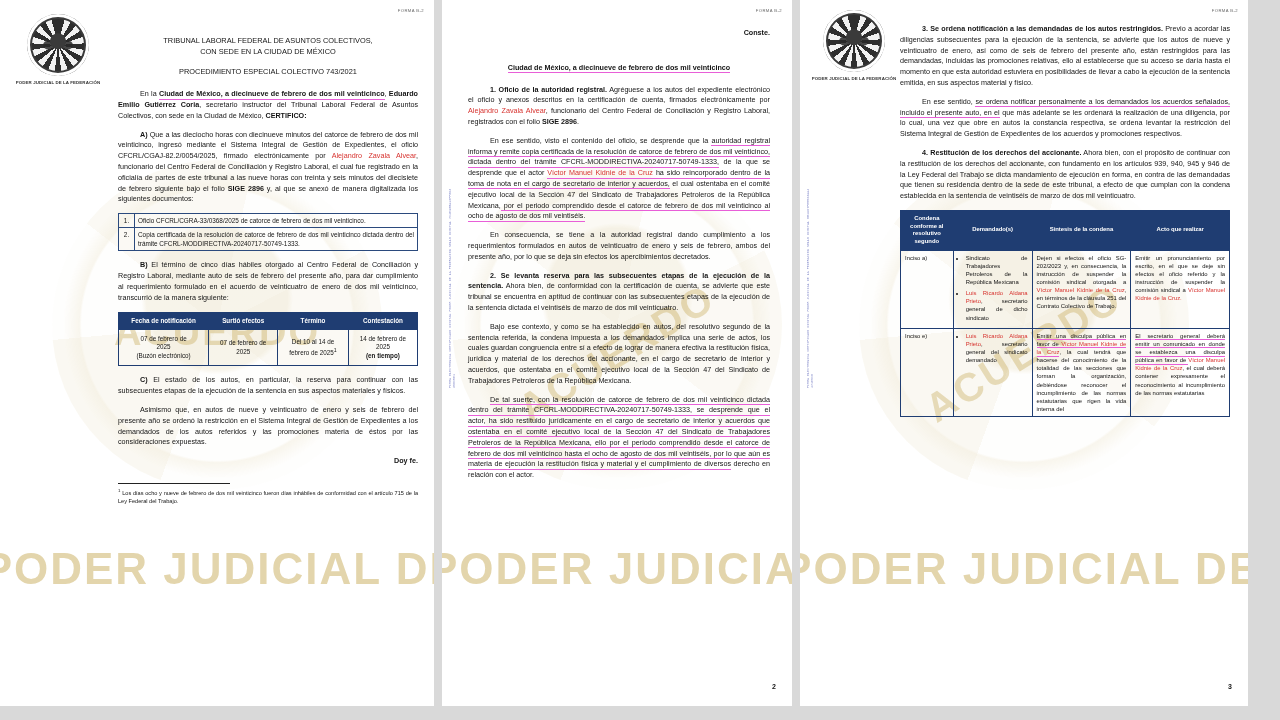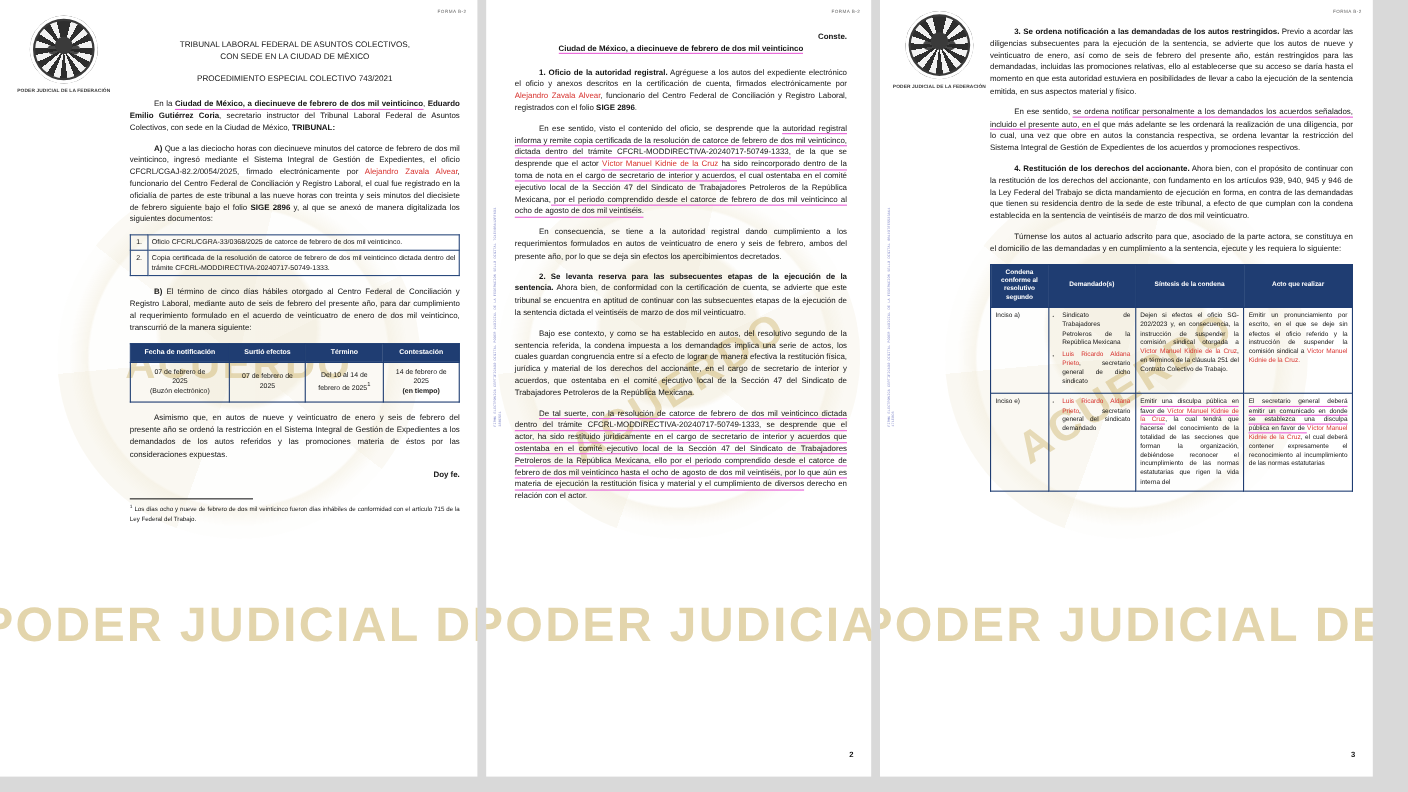--- a/index.html
+++ b/index.html
@@ -202,21 +202,21 @@
     <div class="crest-block">
       <div class="crest"></div>
       <div class="crest-sub">PODER JUDICIAL DE LA FEDERACIÓN</div>
     </div>
 
     <div class="content body1">
       <div class="tc">TRIBUNAL LABORAL FEDERAL DE ASUNTOS COLECTIVOS,</div>
       <div class="tc" style="margin-bottom:10px;text-align:center;">CON SEDE EN LA CIUDAD DE MÉXICO</div>
       <div class="tc" style="margin-bottom:11px;">PROCEDIMIENTO ESPECIAL COLECTIVO 743/2021</div>
 
-      <p class="par"><span>En la </span><b class="hlb">Ciudad de México, a diecinueve de febrero de dos mil veinticinco</b><span>, </span><b>Eduardo Emilio Gutiérrez Coria</b><span>, secretario instructor del Tribunal Laboral Federal de Asuntos Colectivos, con sede en la Ciudad de México, </span><b>TRIBUNAL:</b></p>
+      <p class="par"><span>En la </span><b class="hlb">Ciudad de México, a diecinueve de febrero de dos mil veinticinco</b><span>, </span><b>Eduardo Emilio Gutiérrez Coria</b><span>, secretario instructor del Tribunal Laboral Federal de Asuntos Colectivos, con sede en la Ciudad de México, </span><b>CERTIFICO:</b></p>
 
       <p class="par"><b>A)</b><span> Que a las dieciocho horas con diecinueve minutos del catorce de febrero de dos mil veinticinco, ingresó mediante el Sistema Integral de Gestión de Expedientes, el oficio CFCRL/CGAJ-82.2/0054/2025, firmado electrónicamente por </span><span class="red">Alejandro Zavala Alvear</span><span>, funcionario del Centro Federal de Conciliación y Registro Laboral, el cual fue registrado en la oficialía de partes de este tribunal a las nueve horas con treinta y seis minutos del diecisiete de febrero siguiente bajo el folio </span><b>SIGE 2896</b><span> y, al que se anexó de manera digitalizada los siguientes documentos:</span></p>
 
       <table class="doclist">
         <tbody>
             <tr>
           <td class="num">1.</td>
           <td>Oficio CFCRL/CGRA-33/0368/2025 de catorce de febrero de dos mil veinticinco.</td>
         </tr>
         <tr>
@@ -252,20 +252,21 @@
           </td>
           <td>
             <span>14 de febrero de</span><br>
             <span>2025</span><br>
             <b>(en tiempo)</b>
           </td>
         </tr>
       </tbody>
         </table>
 
+      <p class="par"><b>C)</b><span> El estado de los autos, en particular, la reserva para continuar con las subsecuentes etapas de la ejecución de la sentencia en sus aspectos materiales y físicos.</span></p>
 
       <p class="par">Asimismo que, en autos de nueve y veinticuatro de enero y seis de febrero del presente año se ordenó la restricción en el Sistema Integral de Gestión de Expedientes a los demandados de los autos referidos y las promociones materia de éstos por las consideraciones expuestas.</p>
 
       <p class="par right">Doy fe.</p>
 
 
       <div class="fnrule"></div>
       <div class="footnote"><sup>1</sup><span> Los días ocho y nueve de febrero de dos mil veinticinco fueron días inhábiles de conformidad con el artículo 715 de la Ley Federal del Trabajo.</span></div>
     </div>
   </div>
@@ -274,21 +275,21 @@
 
   <div class="page p2">
     <div class="wm-eagle"></div>
     <div class="wm-text low">PODER JUDICIAL DE LA FEDERACIÓN</div>
     <div class="wm-diag">ACUERDO</div>
 
     <div class="forma">FORMA B-2</div>
     <div class="esign">FIRMA ELECTRONICA CERTIFICADO DIGITAL PODER JUDICIAL DE LA FEDERACION SELLO DIGITAL 7C4E90BA12FF6D3380C5E1</div>
 
     <div class="content body2">
-      <p class="par right" style="margin-bottom:0;">Conste.</p>
+      <p class="par right" style="margin-bottom:24px;">Conste.</p>
 
       <p class="par noind" style="text-align:center;margin-bottom:11px;"><b class="hlb">Ciudad de México, a diecinueve de febrero de dos mil veinticinco</b></p>
 
       <p class="par"><b>1. Oficio de la autoridad registral.</b><span> Agréguese a los autos del expediente electrónico el oficio y anexos descritos en la certificación de cuenta, firmados electrónicamente por </span><span class="red">Alejandro Zavala Alvear</span><span>, funcionario del Centro Federal de Conciliación y Registro Laboral, registrados con el folio </span><b>SIGE 2896</b><span>.</span></p>
 
       <p class="par"><span>En ese sentido, visto el contenido del oficio, se desprende que la </span><span class="hl">autoridad registral informa y remite copia certificada de la resolución de catorce de febrero de dos mil veinticinco, dictada dentro del trámite CFCRL-MODDIRECTIVA-20240717-50749-1333,</span><span> de la que se desprende que el actor </span><span class="red hl">Víctor Manuel Kidnie de la Cruz</span><span class="hl"> ha sido reincorporado dentro de la toma de nota en el cargo de secretario de interior y acuerdos,</span><span> el cual ostentaba en el comité ejecutivo local de la Sección 47 del Sindicato de Trabajadores Petroleros de la República Mexicana,</span><span class="hl"> por el periodo comprendido desde el catorce de febrero de dos mil veinticinco al ocho de agosto de dos mil veintiséis.</span></p>
 
       <p class="par">En consecuencia, se tiene a la autoridad registral dando cumplimiento a los requerimientos formulados en autos de veinticuatro de enero y seis de febrero, ambos del presente año, por lo que se deja sin efectos los apercibimientos decretados.</p>
 
       <p class="par"><b>2. Se levanta reserva para las subsecuentes etapas de la ejecución de la sentencia.</b><span> Ahora bien, de conformidad con la certificación de cuenta, se advierte que este tribunal se encuentra en aptitud de continuar con las subsecuentes etapas de la ejecución de la sentencia dictada el veintiséis de marzo de dos mil veinticuatro.</span></p>
@@ -316,21 +317,20 @@
       <div class="crest-sub">PODER JUDICIAL DE LA FEDERACIÓN</div>
     </div>
 
     <div class="content body3">
       <p class="par"><b>3. Se ordena notificación a las demandadas de los autos restringidos.</b><span> Previo a acordar las diligencias subsecuentes para la ejecución de la sentencia, se advierte que los autos de nueve y veinticuatro de enero, así como de seis de febrero del presente año, están restringidos para las demandadas, incluidas las promociones relativas, ello al establecerse que su acceso se daría hasta el momento en que esta autoridad estuviera en posibilidades de llevar a cabo la ejecución de la sentencia emitida, en sus aspectos material y físico.</span></p>
 
       <p class="par"><span>En ese sentido, </span><span class="hl">se ordena notificar personalmente a los demandados los acuerdos señalados, incluido el presente auto, en el</span><span> que más adelante se les ordenará la realización de una diligencia, por lo cual, una vez que obre en autos la constancia respectiva, se ordena levantar la restricción del Sistema Integral de Gestión de Expedientes de los acuerdos y promociones respectivos.</span></p>
 
       <p class="par"><b>4. Restitución de los derechos del accionante.</b><span> Ahora bien, con el propósito de continuar con la restitución de los derechos del accionante, con fundamento en los artículos 939, 940, 945 y 946 de la Ley Federal del Trabajo se dicta mandamiento de ejecución en forma, en contra de las demandadas que tienen su residencia dentro de la sede de este tribunal, a efecto de que cumplan con la condena establecida en la sentencia de veintiséis de marzo de dos mil veinticuatro.</span></p>
 
-      <p class="par">Túrnense los autos al actuario adscrito para que, asociado de la parte actora, se constituya en el domicilio de las demandadas y en cumplimiento a la sentencia, ejecute y les requiera lo siguiente:</p>
 
       <table class="condena">
         <tbody>
             <tr>
           <th class="col-a">Condena conforme al resolutivo segundo</th>
           <th class="col-b">Demandado(s)</th>
           <th class="col-c">Síntesis de la condena</th>
           <th class="col-d">Acto que realizar</th>
         </tr>
         <tr>

